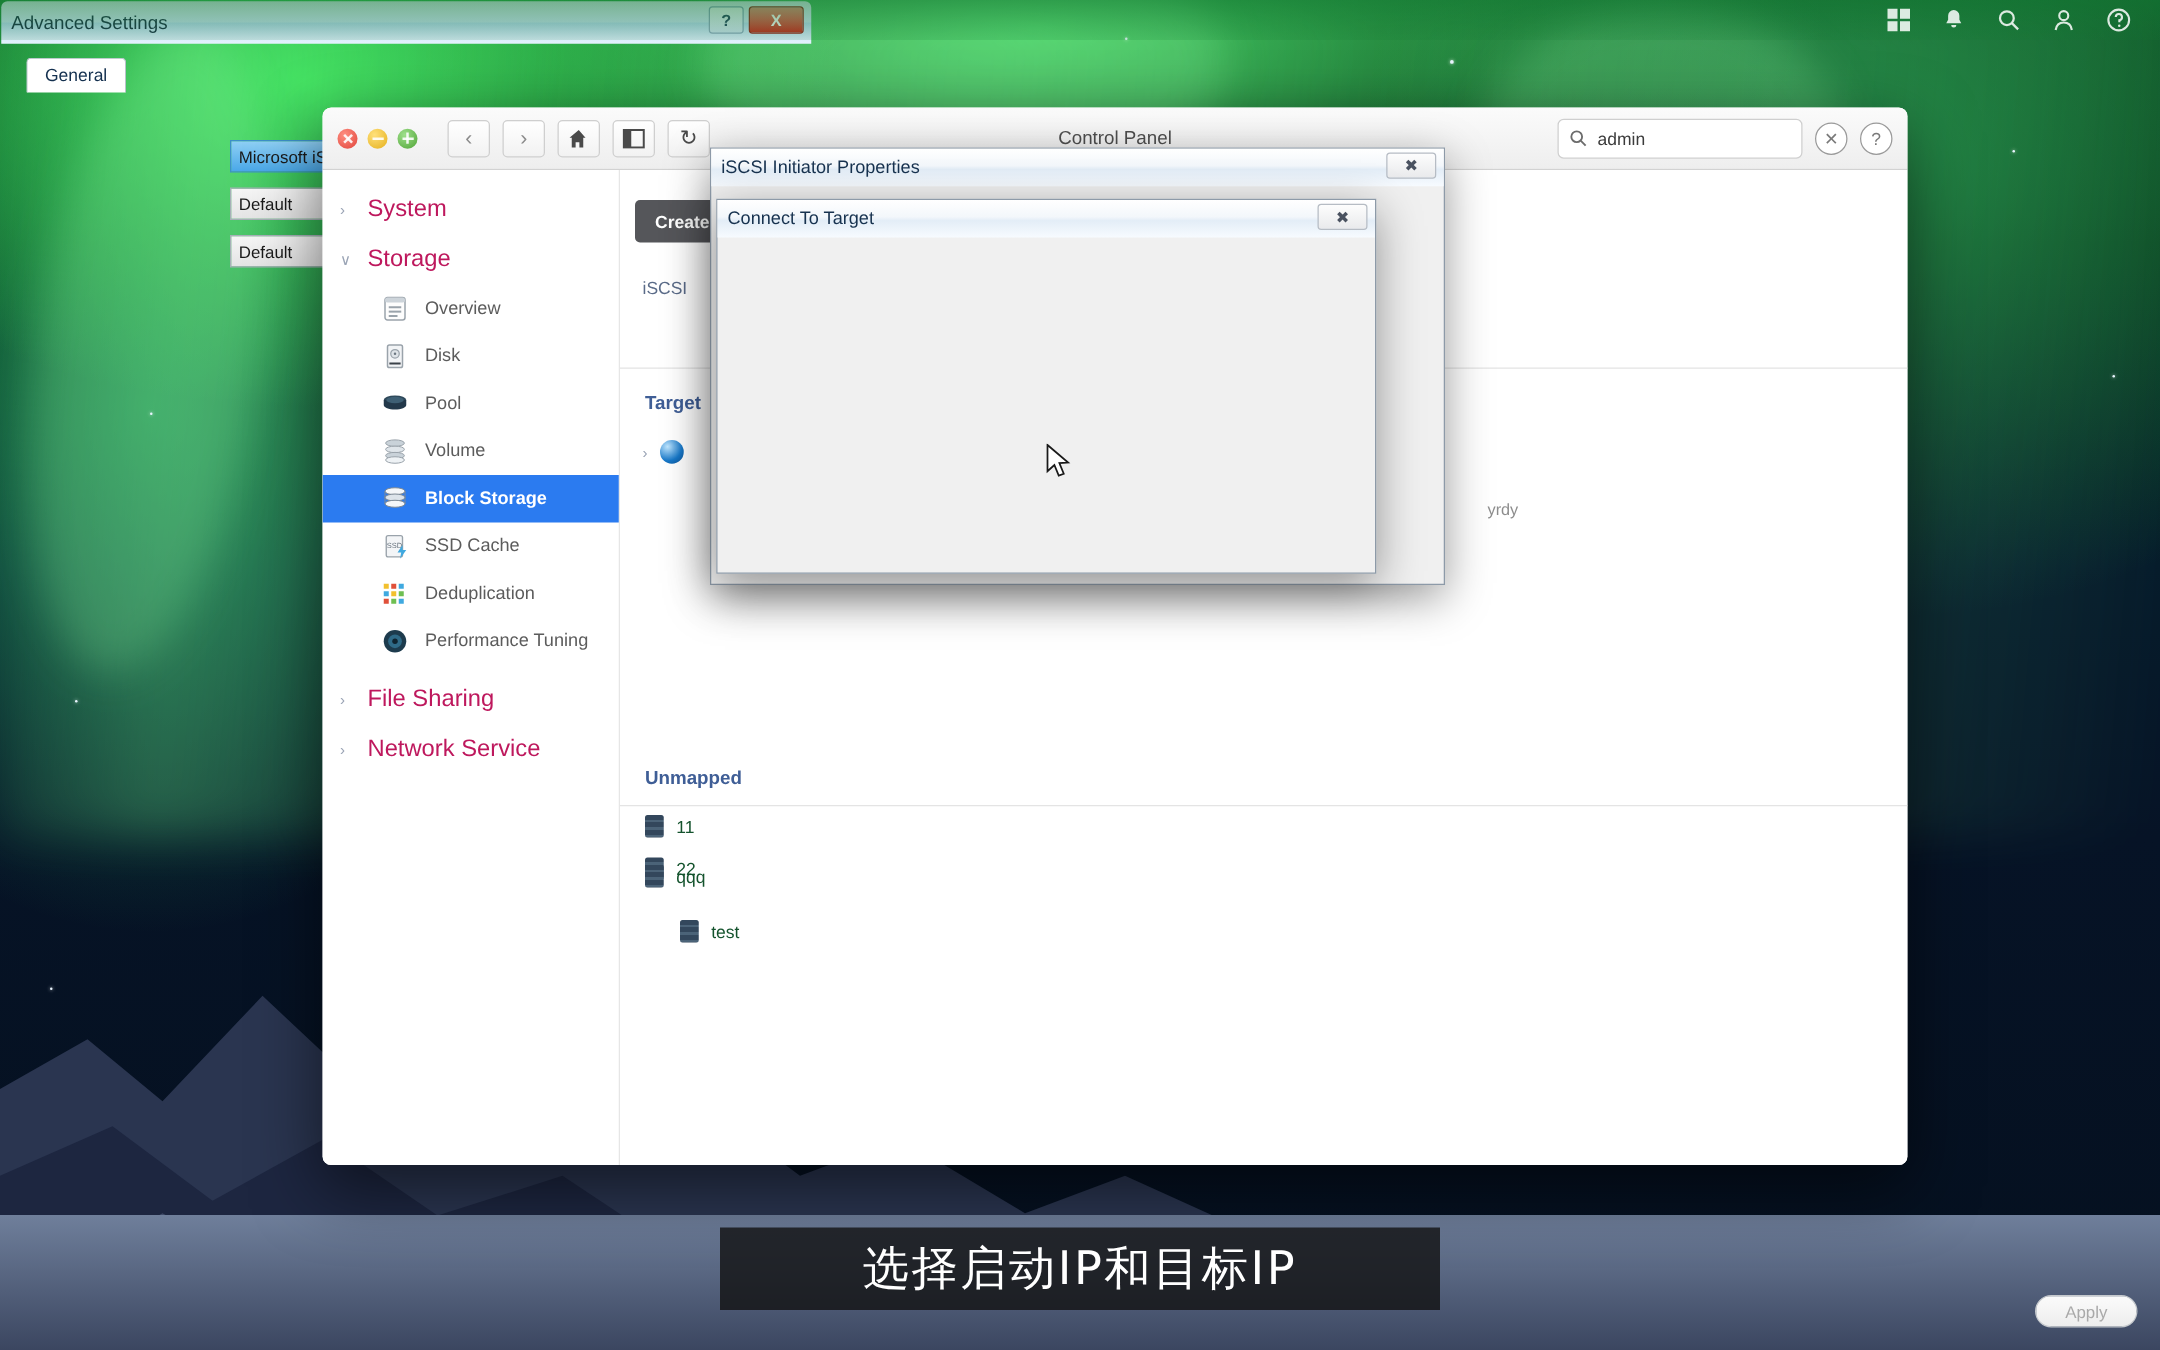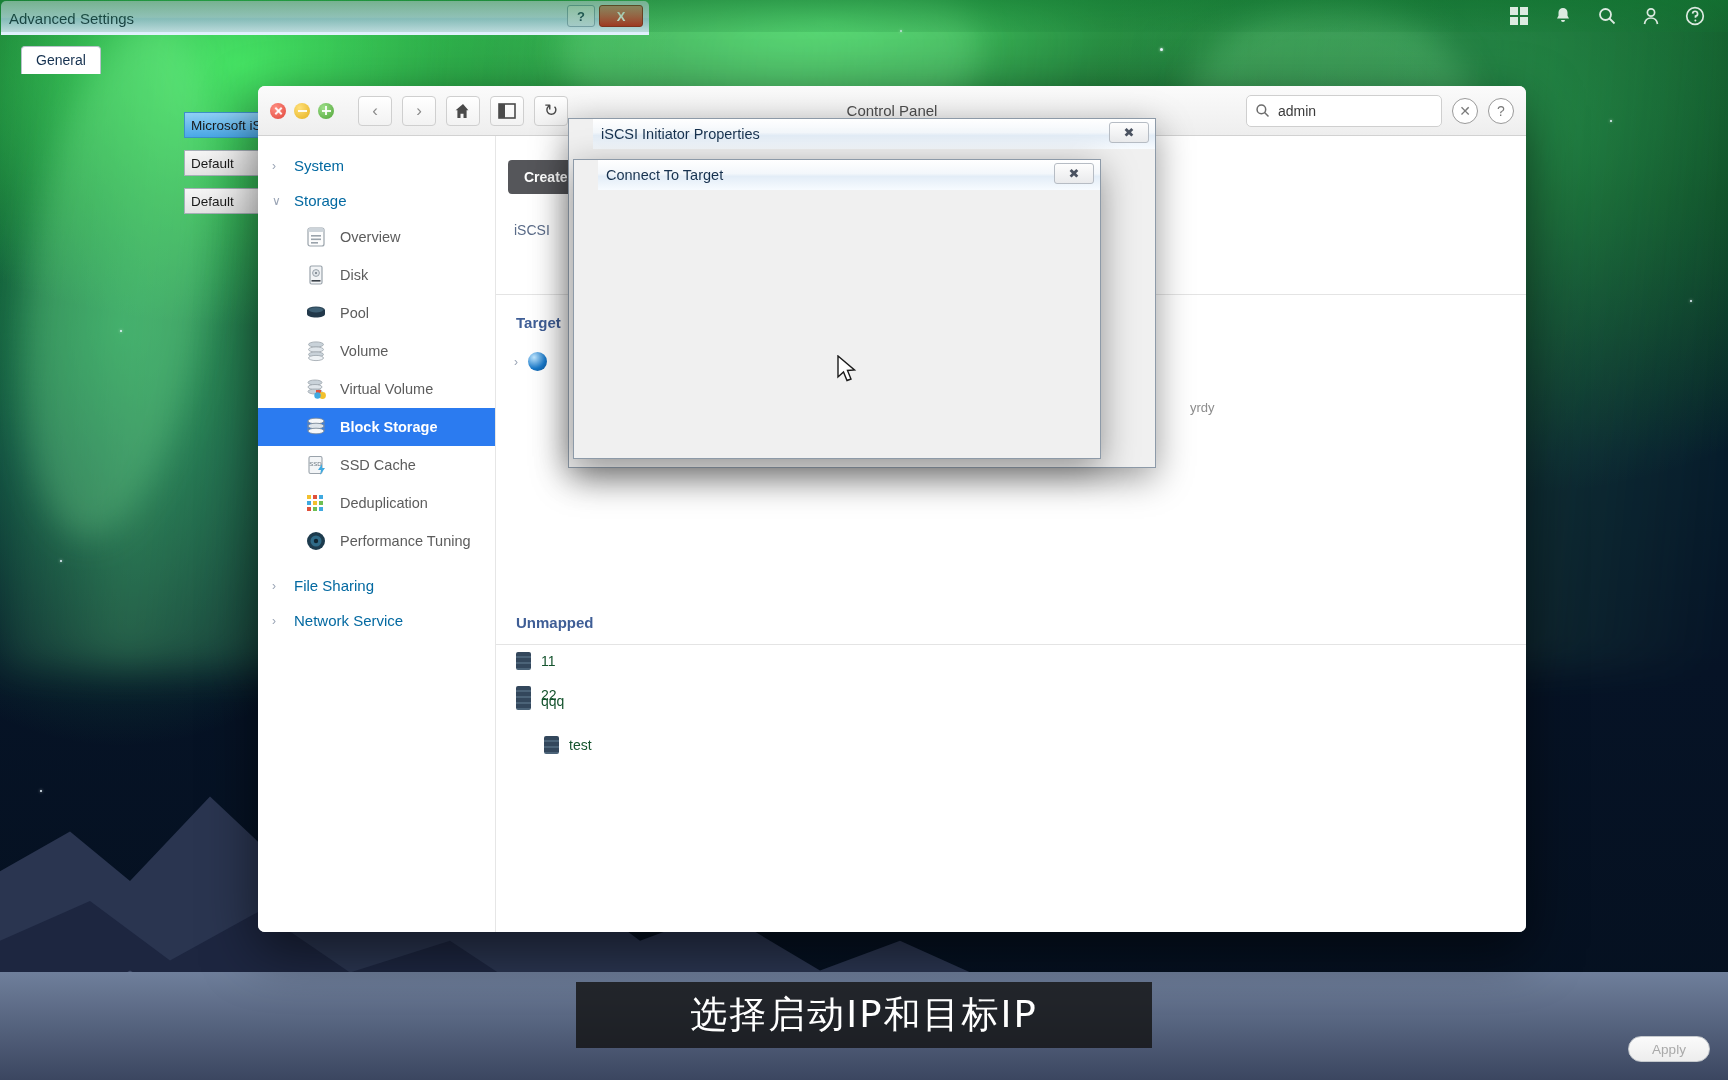--- a/index.html
+++ b/index.html
@@ -117,21 +117,21 @@
   
   #sidebar {
     width: 238px; background: #fff; border-right: 1px solid #e6e6e6;
     padding-top: 12px; flex: 0 0 238px;
   }
   .group-row {
     display: flex; align-items: center; gap: 10px;
     padding: 9px 14px; cursor: pointer;
   }
   .group-row .chev { color: #9aa4b5; font-size: 12px; width: 12px; }
-  .group-row .glabel { color: #0369a1; font-size: 15px; }
+  .group-row .glabel { color: #be185d; font-size: 19px; }
   .nav-item {
     display: flex; align-items: center; gap: 12px;
     padding: 7px 14px 7px 46px; cursor: pointer;
   }
   .nav-item .nlabel { font-size: 14.5px; color: #5c5c5c; }
   .nav-item.active { background: #2b7bf0; }
   .nav-item.active .nlabel { color: #fff; font-weight: bold; }
   .nicon { width: 24px; height: 24px; flex: 0 0 24px; position: relative; }
 
   
@@ -166,21 +166,20 @@
   
   .win-dialog {
     position: absolute; background: #f0f0f0;
     border: 1px solid #8d9aa8;
     box-shadow: 0 10px 34px rgba(0,0,0,.40);
   }
   .win-caption {
     height: 30px; display: flex; align-items: center; padding: 0 8px;
     background: linear-gradient(180deg,#ffffff 0%, #f3f7fb 45%, #e3edf7 55%, #f7fbff 100%);
     position: relative;
-    margin-left: 24px;
   }
   .win-caption .cap-text { font-size: 14.5px; color: #17324f; }
   .cap-x {
     position: absolute; right: 6px; top: 3px;
     width: 40px; height: 21px; border: 1px solid #b6bcc4; border-radius: 3px;
     background: linear-gradient(180deg,#fdfdfd,#e9eaec);
     display: flex; align-items: center; justify-content: center;
     color: #4a5260; font-size: 13px; cursor: pointer;
   }
 
@@ -455,33 +454,20 @@
           <svg width="24" height="24" viewBox="0 0 24 24">
               <ellipse cx="12" cy="5.5" rx="7.5" ry="2.6" fill="#c9d2d9" stroke="#9aa3ab" stroke-width=".8"></ellipse>
               <ellipse cx="12" cy="10.5" rx="7.5" ry="2.6" fill="#dfe5ea" stroke="#9aa3ab" stroke-width=".8"></ellipse>
               <ellipse cx="12" cy="15.5" rx="7.5" ry="2.6" fill="#c9d2d9" stroke="#9aa3ab" stroke-width=".8"></ellipse>
               <ellipse cx="12" cy="19" rx="7.5" ry="2.6" fill="#eef2f5" stroke="#9aa3ab" stroke-width=".8"></ellipse>
             </svg>
         </span>
         <span class="nlabel">Volume</span>
       </div>
 
-      <div class="nav-item">
-        <span class="nicon">
-          <svg width="24" height="24" viewBox="0 0 24 24">
-              <ellipse cx="11" cy="5.5" rx="7" ry="2.5" fill="#c9d2d9" stroke="#9aa3ab" stroke-width=".8"></ellipse>
-              <ellipse cx="11" cy="10" rx="7" ry="2.5" fill="#dfe5ea" stroke="#9aa3ab" stroke-width=".8"></ellipse>
-              <ellipse cx="11" cy="14.5" rx="7" ry="2.5" fill="#c9d2d9" stroke="#9aa3ab" stroke-width=".8"></ellipse>
-              <rect x="12" y="13" width="5" height="5" fill="#e0503a"></rect>
-              <circle cx="18.5" cy="18.5" r="3.4" fill="#f2c02e"></circle>
-              <circle cx="13.5" cy="18.5" r="3.2" fill="#3fa9e0"></circle>
-            </svg>
-        </span>
-        <span class="nlabel">Virtual Volume</span>
-      </div>
 
       <div class="nav-item active">
         <span class="nicon">
           <svg width="24" height="24" viewBox="0 0 24 24">
               <ellipse cx="12" cy="6" rx="8" ry="2.8" fill="#f5f7f9" stroke="#7e8a95" stroke-width=".8"></ellipse>
               <ellipse cx="12" cy="11" rx="8" ry="2.8" fill="#dde4ea" stroke="#7e8a95" stroke-width=".8"></ellipse>
               <ellipse cx="12" cy="16" rx="8" ry="2.8" fill="#f5f7f9" stroke="#7e8a95" stroke-width=".8"></ellipse>
               <path d="M4 6v10M20 6v10" stroke="#7e8a95" stroke-width=".8"></path>
             </svg>
         </span>

